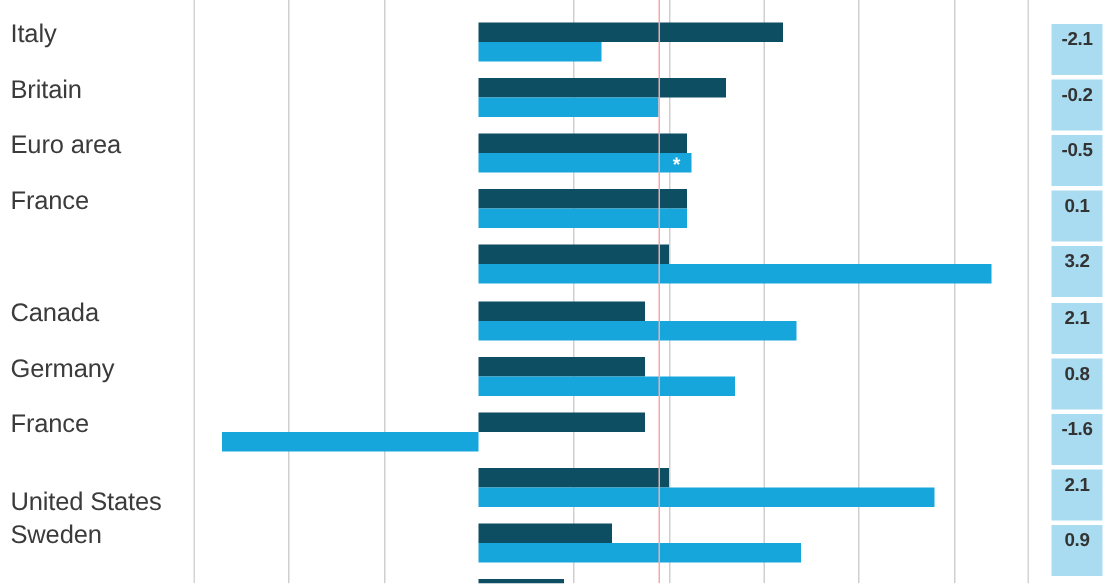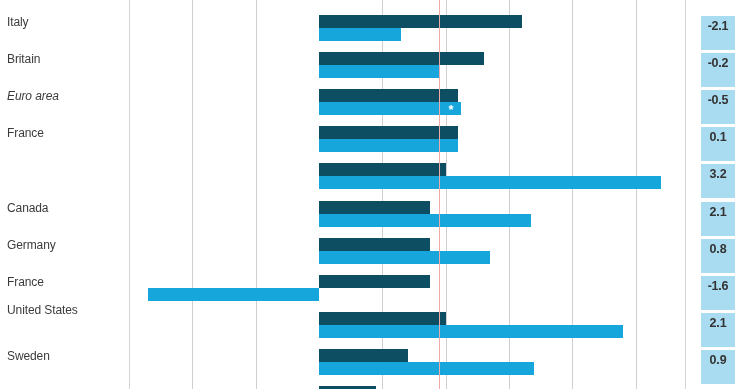--- a/index.html
+++ b/index.html
@@ -20,27 +20,27 @@
   #label-col {
     position:absolute; left:0; top:0;
     width:120px; height:389px;
   }
   .row-label {
     position:absolute;
     right:6px;
     width:114px;
     text-align:left;
     padding-left:7px;
-    font-size:12px;
+    font-size:17px;
     line-height:13px;
     color:#3b3b3b;
     letter-spacing:-0.1px;
     white-space:nowrap;
   }
-  .row-label.em { font-style:italic; }
+  .row-label.em { }
 
   
   #plot {
     position:absolute;
     left:120px; top:0;
     width:565px; height:389px;
     overflow:hidden;
   }
   .gridline {
     position:absolute; top:0; bottom:0;
@@ -104,21 +104,21 @@
 <div id="chart-root">
 
   <div id="label-col">
       <div class="row-label" style="top: 16px;">Italy</div>
       <div class="row-label" style="top: 53.1px; margin-left: 12px;">Britain</div>
       <div class="row-label em" style="top: 90.2px;">Euro area</div>
       <div class="row-label" style="top: 127.3px;">France</div>
       <div class="row-label" style="top: 201.5px;">Canada</div>
       <div class="row-label" style="top: 238.6px;">Germany</div>
       <div class="row-label" style="top: 275.7px;">France</div>
-      <div class="row-label" style="top: 304px;">United States</div>
+      <div class="row-label" style="top: 328px;">United States</div>
       <div class="row-label" style="top: 349.9px;">Sweden</div>
     </div>
 
   <div id="plot">
     <div id="gridlines">
         <div class="gridline outer" style="left: 9.1px;"></div>
         <div class="gridline" style="left: 72.4px;"></div>
         <div class="gridline" style="left: 135.7px;"></div>
         <div class="gridline" style="left: 262.3px;"></div>
         <div class="gridline" style="left: 325.6px;"></div>

